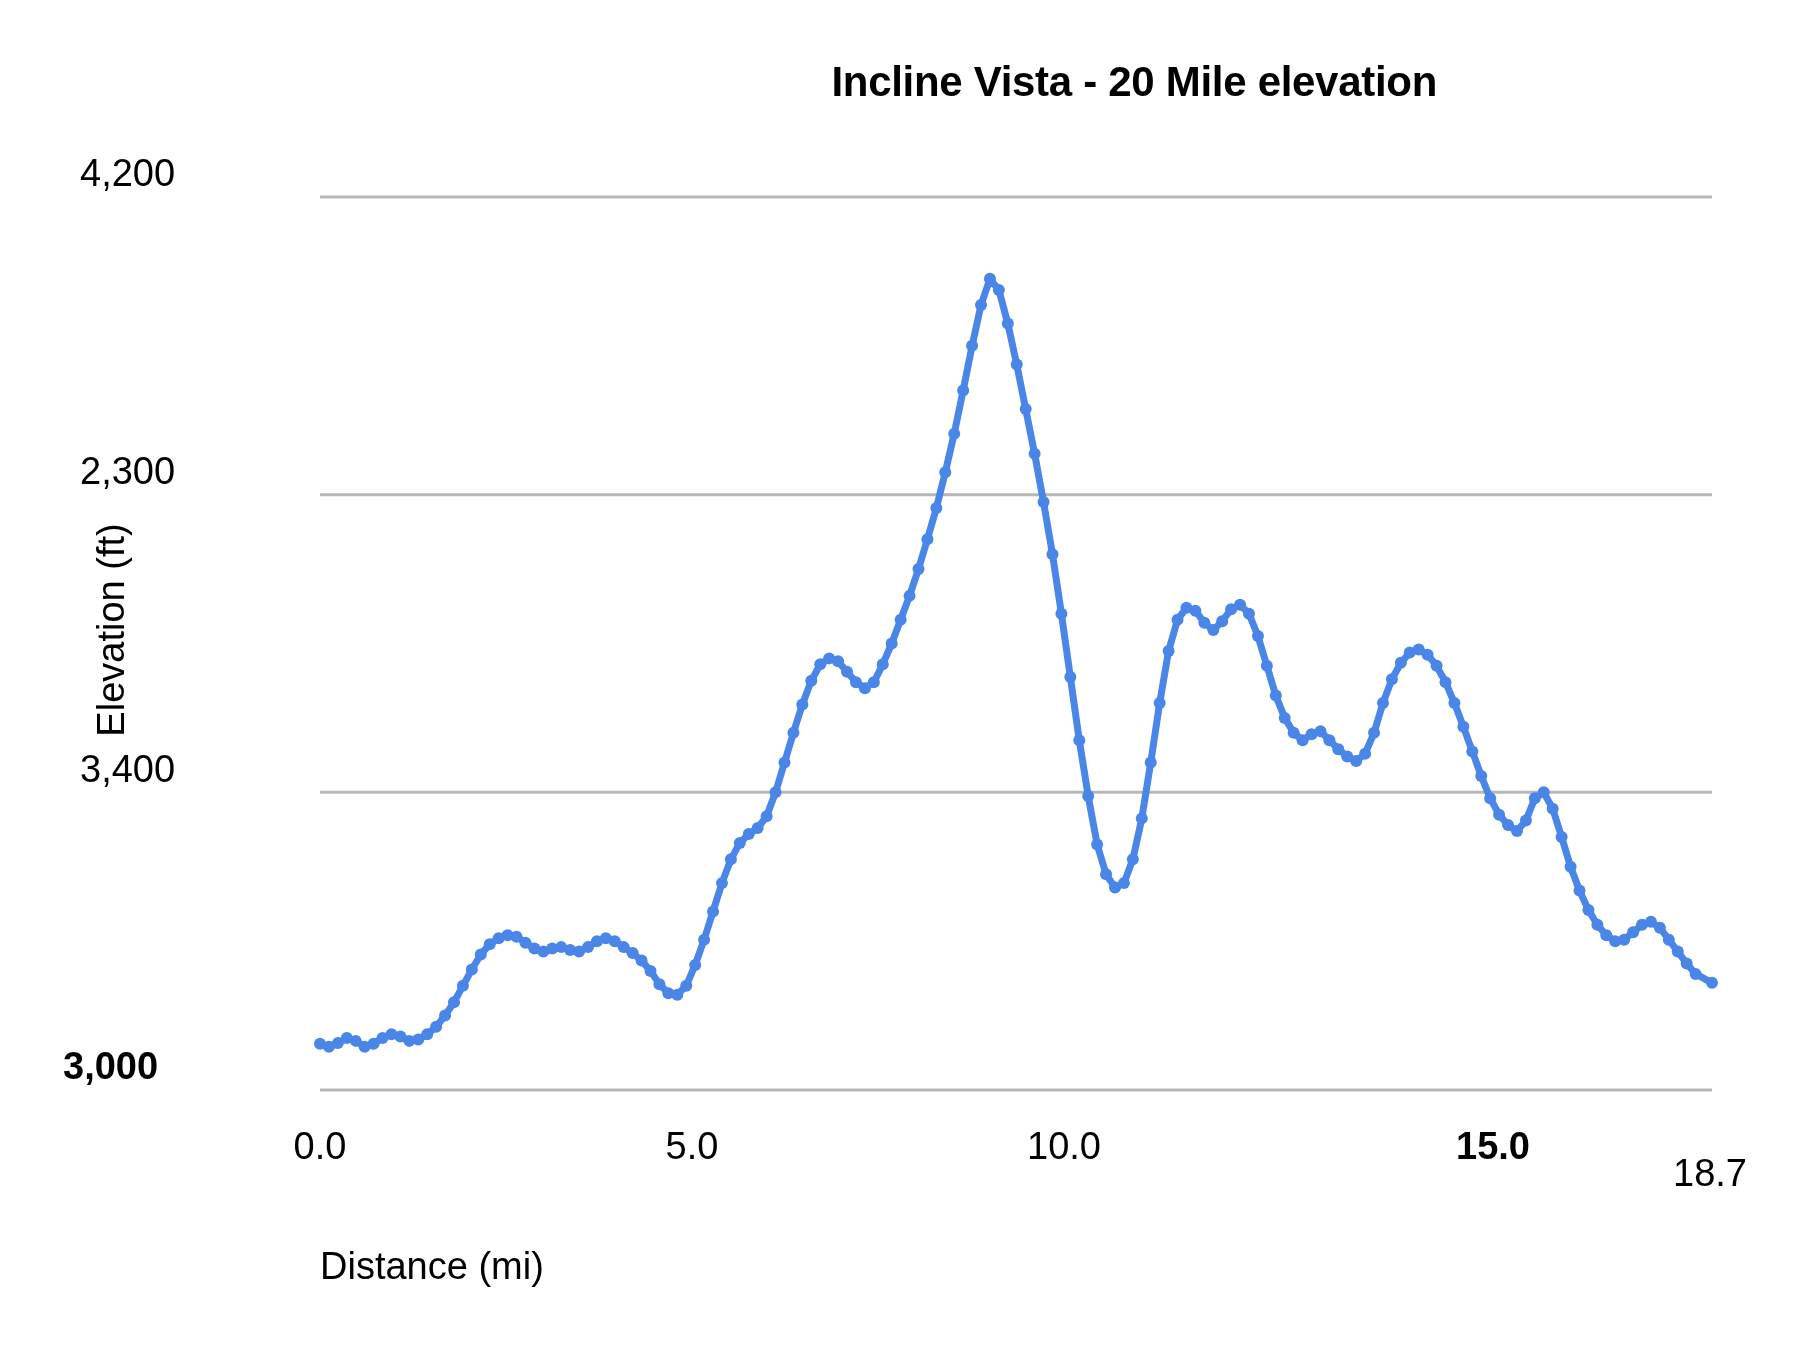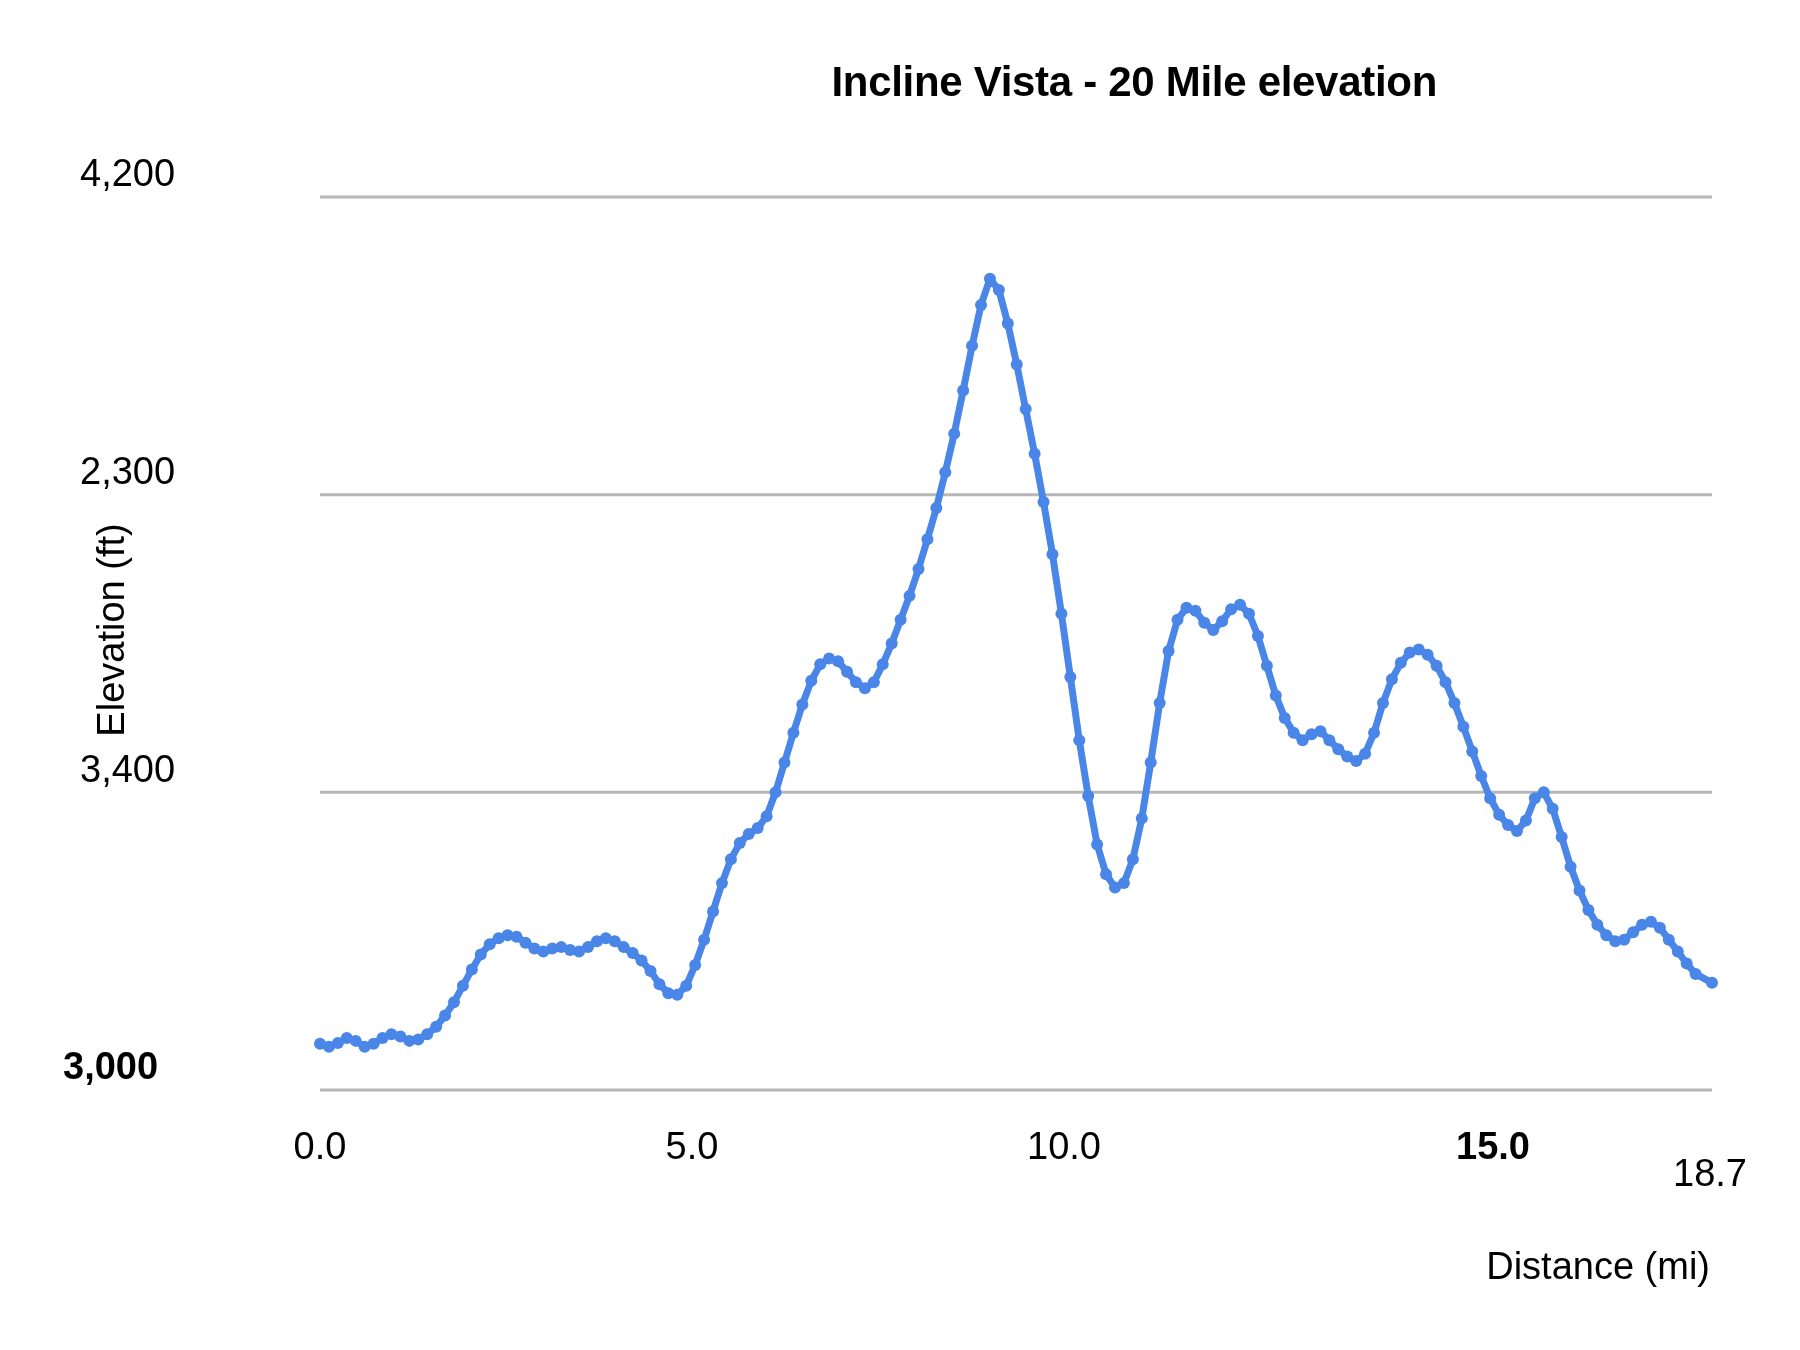--- a/index.html
+++ b/index.html
@@ -49,21 +49,21 @@
     text-align: center;
     font-size: 38px;
     color: #000000;
     white-space: nowrap;
   }
   #x-axis-title {
     position: absolute;
     left: 320px;
     top: 1245px;
     width: 1390px;
-    text-align: right;
+    text-align: left;
     font-size: 38px;
     color: #000000;
   }
   #y-axis-title {
     position: absolute;
     left: -60px;
     top: 630px;
     width: 300px;
     text-align: center;
     font-size: 38px;

